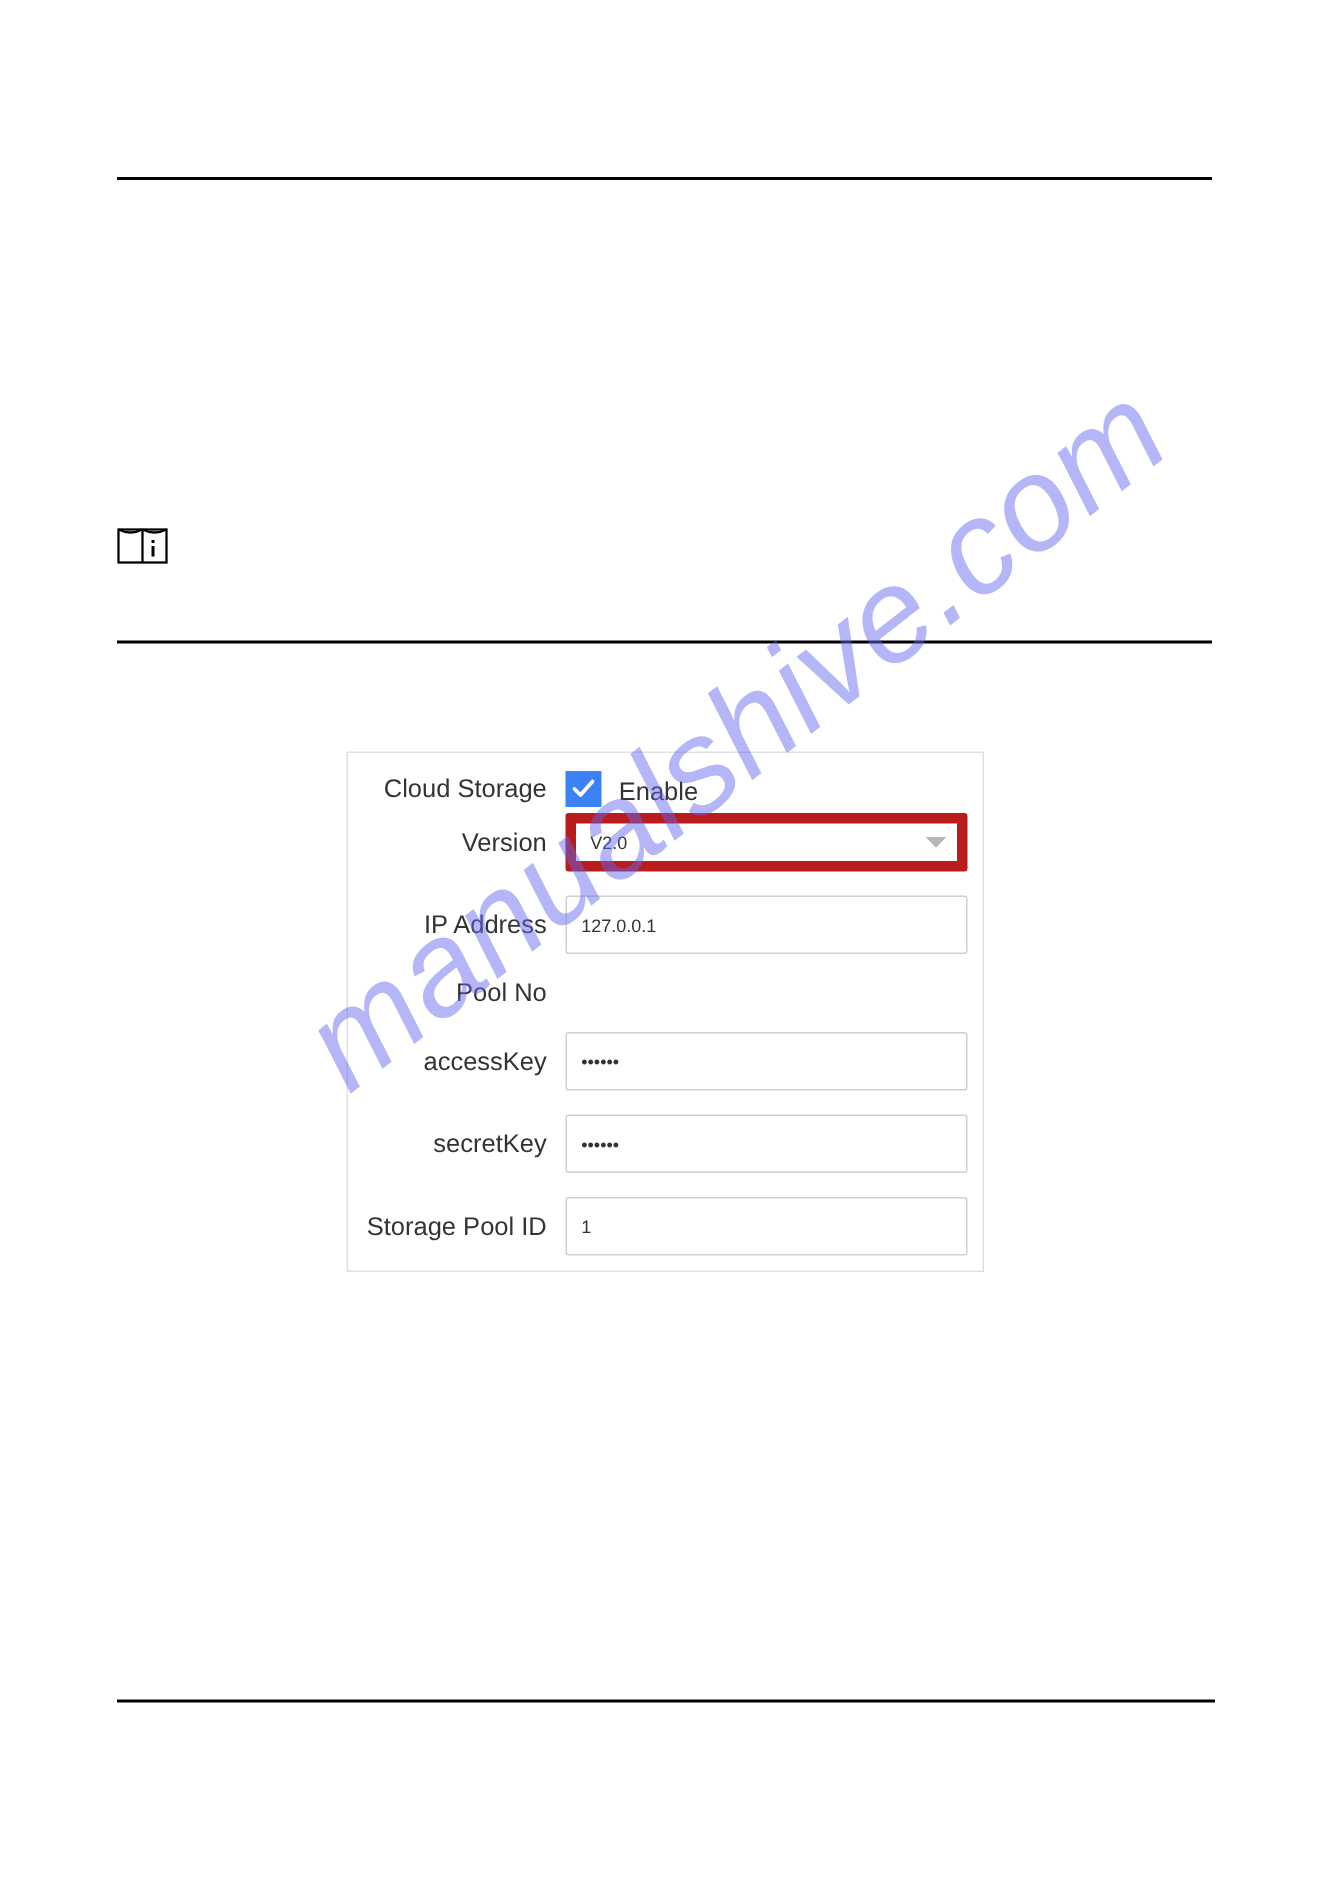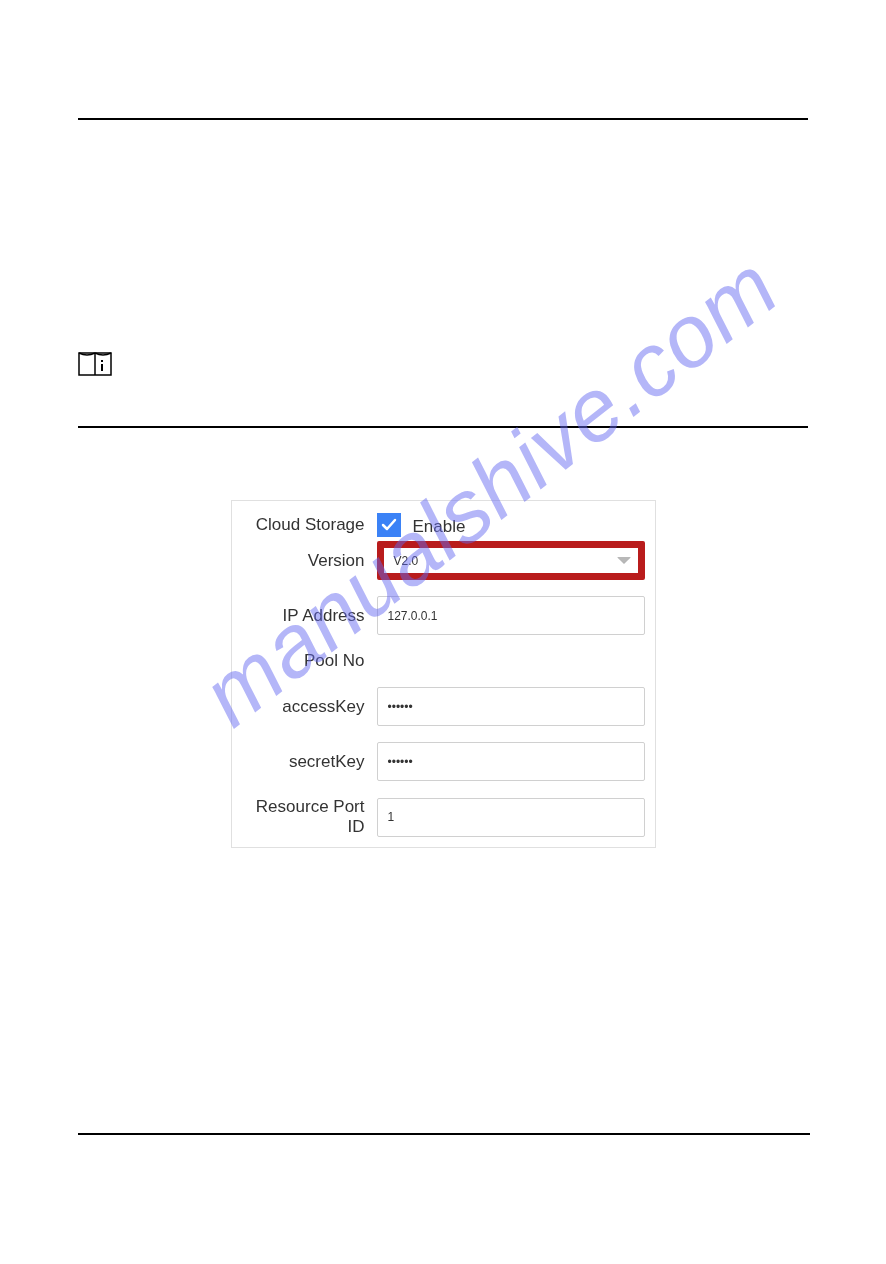--- a/index.html
+++ b/index.html
@@ -214,21 +214,21 @@
     </div>
 
     <div class="form-row">
       <div class="form-label">secretKey</div>
       <div class="form-control">
         <input type="text" class="text-input" value="••••••" style="">
       </div>
     </div>
 
     <div class="form-row" style="margin-bottom:0">
-      <div class="form-label">Resource Port ID</div>
+      <div class="form-label">Storage Pool ID</div>
       <div class="form-control">
         <input type="text" class="text-input" value="1" style="">
       </div>
     </div>
 
   </div>
 </div>
 
 <div class="watermark">manualshive.com</div>
 

